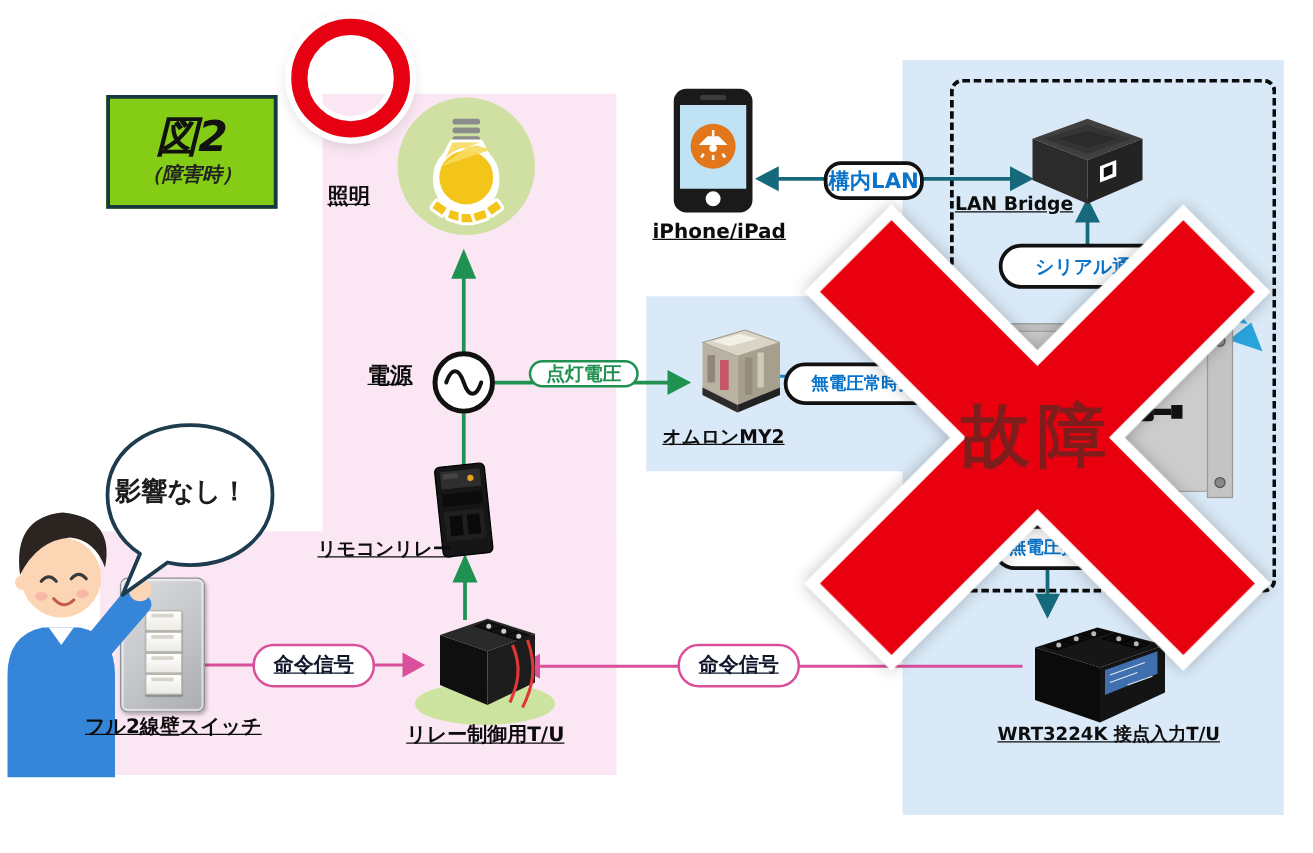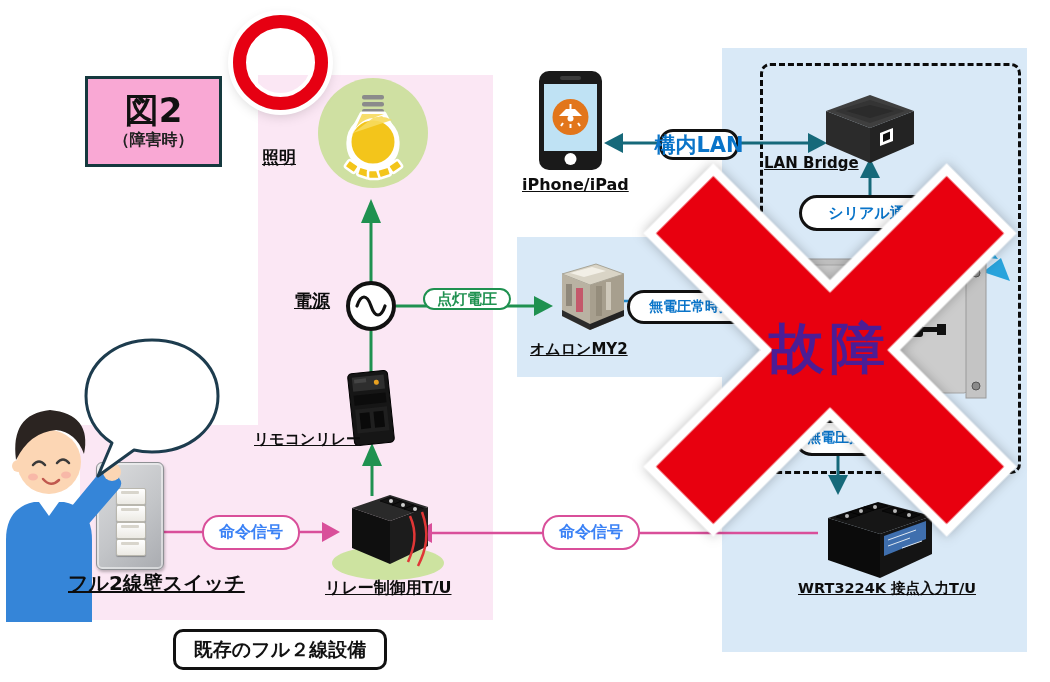--- a/index.html
+++ b/index.html
@@ -8,41 +8,41 @@
   .abs{position:absolute;}
   .zone{position:absolute;}
   .zone.pink{background:#fbe7f4;}
   .zone.blue{background:#d9e9f7;}
   .dashed-box{position:absolute;border:3px dashed #0b0b0b;border-radius:10px;}
   .lbl{position:absolute;font-weight:700;color:#0d0d0d;white-space:nowrap;line-height:1.1;text-decoration:underline;}
   .pill{position:absolute;background:#fff;display:flex;align-items:center;justify-content:center;
         font-weight:700;white-space:nowrap;box-sizing:border-box;}
   .pill.k{border:3px solid #111;color:#0974c9;}
   .pill.g{border:2.5px solid #1f9150;color:#1f9150;}
-  .pill.p{border:2.5px solid #d94f9a;color:#3b82f6;}
+  .pill.p{border:2.5px solid #d94f9a;color:#0f172a;text-decoration:underline;}
   .zone-tag{position:absolute;background:#fff;border:3px solid #111;border-radius:10px;
         display:flex;align-items:center;justify-content:center;font-weight:700;color:#111;}
-  .fig-box{position:absolute;left:85px;top:76px;width:131px;height:85px;background:#f9a8d4;
-        border:3px solid #15393e;display:flex;flex-direction:column;align-items:center;justify-content:center;}
+  .fig-box{position:absolute;left:85px;top:76px;width:131px;height:85px;background:#84cc16;
+        border:3px solid #15393e;display:flex;flex-direction:column;align-items:center;justify-content:center;font-style:italic;}
   .fig-box .main{font-size:34px;font-weight:700;color:#111;line-height:1;}
   .fig-box .sub{font-size:16px;font-weight:700;color:#222;margin-top:3px;}
   .red-circle{position:absolute;left:233px;top:15px;width:95px;height:95px;border-radius:50%;
         border:13px solid #e60012;box-sizing:border-box;
         box-shadow:0 0 0 5px #fff,0 4px 14px rgba(0,0,0,.22),inset 0 0 0 4px #fff;}
   .ac-circle{position:absolute;left:346px;top:281px;width:50px;height:50px;border-radius:50%;
         border:4px solid #111;background:#fff;box-sizing:border-box;}
   .bulb-circle{position:absolute;left:318px;top:78px;width:110px;height:110px;border-radius:50%;background:#cfe0a2;}
   .switch-plate{position:absolute;left:96px;top:462px;width:66px;height:106px;border-radius:6px;
         background:linear-gradient(135deg,#dcdddf 0%,#c3c5c8 55%,#a9abb0 100%);
         border:1px solid #8e9094;box-shadow:inset 0 0 0 2px rgba(255,255,255,.5),1px 2px 3px rgba(0,0,0,.25);}
   .switch-btn{position:absolute;left:19px;width:28px;height:15px;background:linear-gradient(#ffffff,#eceae4);
         border:1px solid #b9b7ae;border-radius:2px;box-shadow:0 1px 1px rgba(0,0,0,.25);}
   .switch-btn::before{content:"";position:absolute;left:4px;top:2px;width:18px;height:3px;background:#d8d5cc;border-radius:1px;}
   .failure-text{position:absolute;left:742px;top:312px;width:176px;text-align:center;
-        font-size:55px;font-weight:700;color:#4c1d95;letter-spacing:6px;}
+        font-size:55px;font-weight:700;color:#7f1d1d;letter-spacing:6px;}
   .bubble-text{position:absolute;left:92px;top:379px;font-size:21px;font-weight:700;color:#1d1d1d;white-space:nowrap;}
   svg{display:block;}
 </style>
 </head>
 <body>
 
 <div class="stage">
 
   <div class="zone pink" style="left:258px;top:75px;width:235px;height:545px;"></div>
   <div class="zone pink" style="left:80px;top:425px;width:413px;height:195px;"></div>
@@ -238,48 +238,48 @@
     <path d="M43,89 q8,9 16,1" stroke="#c0584e" stroke-width="2.5" fill="none" stroke-linecap="round"></path>
   </svg>
 
   <div class="ac-circle">
     <svg width="42" height="42" viewBox="0 0 42 42">
       <path d="M7,21 C11,9 17,9 21,21 S31,33 35,21" stroke="#111" stroke-width="3.2" fill="none" stroke-linecap="round"></path>
     </svg>
   </div>
 
   <div class="pill g" style="left:423px;top:288px;width:88px;height:22px;border-radius:17px;font-size:15px;">点灯電圧</div>
-  <div class="pill k" style="left:659px;top:129px;width:80px;height:31px;border-radius:14px;font-size:21px;text-align:center;">構内LAN</div>
+  <div class="pill k" style="left:659px;top:129px;width:80px;height:31px;border-radius:14px;font-size:17px;text-align:center;">構内LAN</div>
   <div class="pill k" style="left:799px;top:195px;width:150px;height:36px;border-radius:18px;font-size:15px;">シリアル通信</div>
   <div class="pill k" style="left:627px;top:290px;width:142px;height:34px;border-radius:17px;font-size:14px;">無電圧常時接点</div>
   <div class="pill k" style="left:794px;top:420px;width:112px;height:36px;border-radius:18px;font-size:14px;justify-content:flex-start;padding-left:10px;">無電圧接点</div>
   <div class="pill p" style="left:202px;top:515px;width:98px;height:35px;border-radius:17px;font-size:16px;">命令信号</div>
   <div class="pill p" style="left:542px;top:515px;width:98px;height:35px;border-radius:17px;font-size:16px;">命令信号</div>
 
   <div class="lbl" style="left:262px;top:148px;font-size:17px;">照明</div>
   <div class="lbl" style="left:294px;top:291px;font-size:18px;">電源</div>
   <div class="lbl" style="left:522px;top:176px;font-size:16px;">iPhone/iPad</div>
   <div class="lbl" style="left:764px;top:155px;font-size:15px;">LAN Bridge</div>
   <div class="lbl" style="left:530px;top:341px;font-size:15px;">オムロンMY2</div>
   <div class="lbl" style="left:254px;top:431px;font-size:15px;">リモコンリレー</div>
   <div class="lbl" style="left:325px;top:579px;font-size:16px;">リレー制御用T/U</div>
-  <div class="lbl" style="left:68px;top:572px;font-size:20px;">フル2線壁スイッチ</div>
+  <div class="lbl" style="left:68px;top:572px;font-size:16px;">フル2線壁スイッチ</div>
   <div class="lbl" style="left:786px;top:581px;font-size:14.5px;margin-left:12px;">WRT3224K 接点入力T/U</div>
 
-  <div class="zone-tag" style="left:173px;top:629px;width:208px;height:35px;font-size:19px;">既存のフル２線設備</div>
 
   <svg class="abs" style="left:0;top:0;" width="1050" height="682" viewBox="0 0 1050 682">
     <path d="M620,305 L785,305 L785,140 L875,140 L875,305 L1040,305 L1040,395 L875,395 L875,560 L785,560 L785,395 L620,395 Z" transform="rotate(45 830 350)" fill="#e8000f" stroke="#ffffff" stroke-width="9" style="filter:drop-shadow(0 0 6px rgba(0,0,0,.25));"></path>
   </svg>
   <div class="failure-text">故障</div>
 
   <div class="fig-box">
     <div class="main">図2</div>
     <div class="sub">（障害時）</div>
   </div>
 
   <div class="red-circle"></div>
 
   <svg class="abs" style="left:80px;top:335px;" width="150" height="148" viewBox="0 0 150 148">
     <path d="M72,5 C110,5 138,29 138,61 C138,93 110,117 72,117 C66,117 60,116.5 54,115 L18,141 L32,108 C15,97 6,80 6,61 C6,29 34,5 72,5 Z" fill="#fff" stroke="#1d3c4e" stroke-width="3" stroke-linejoin="round"></path>
   </svg>
+  <div class="bubble-text">影響なし！</div>
 
 </div>
 
 </body></html>

